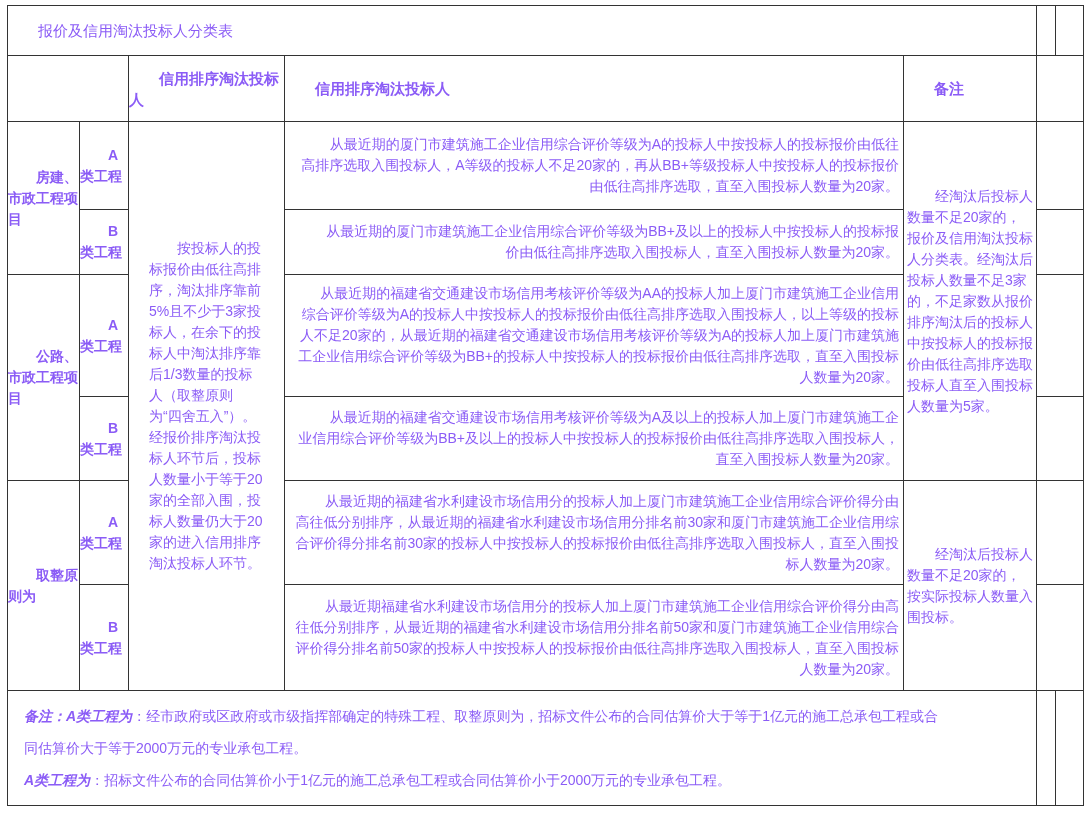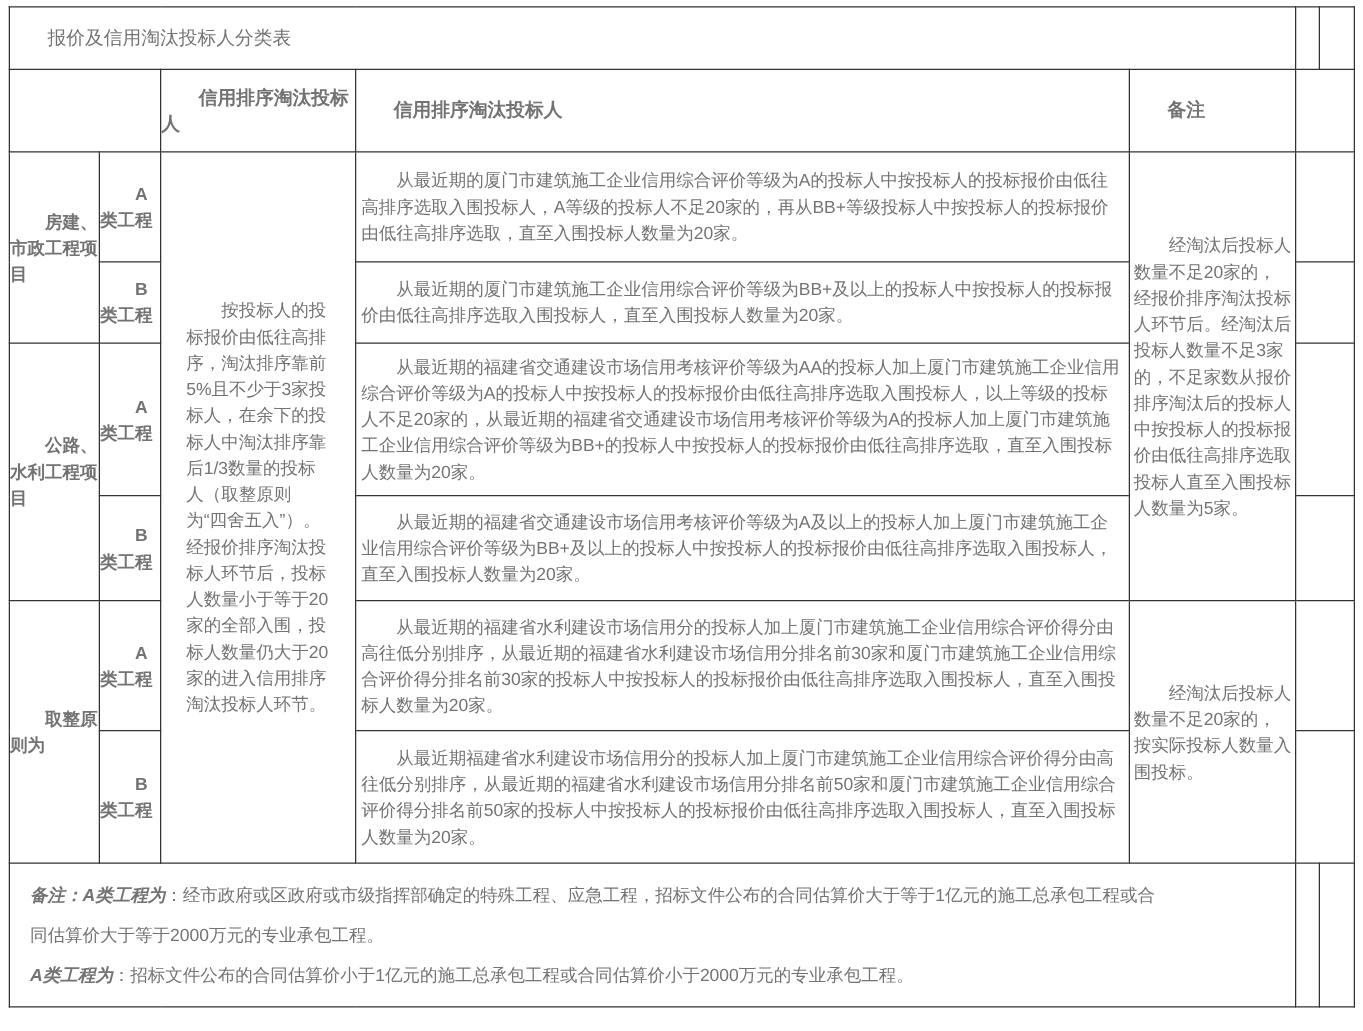--- a/index.html
+++ b/index.html
@@ -6,29 +6,29 @@
   body{
     width:1090px;height:825px;background:#ffffff;position:relative;overflow:hidden;
     font-family:"Liberation Sans","DejaVu Sans",sans-serif;color:#454545;
   }
   table.doc{
     position:absolute;left:7px;top:5px;width:1076px;
     border-collapse:collapse;table-layout:fixed;
   }
   td{
     border:1px solid #333333;vertical-align:middle;padding:0;
-    font-size:14px;line-height:21px;color:#737373;
+    font-size:14px;line-height:21px;color:#8b5cf6;
     overflow:hidden;word-break:normal;margin-left:18px;
   }
   p{margin:0;text-indent:2em;}
   .title-cell{font-size:15px;}
   .head-cell{font-weight:bold;font-size:15px;line-height:21px;}
   .cat-cell{font-weight:bold;}
   .cls-cell{font-weight:bold;}
-  .body-cell{padding:2px 4px;}
+  .body-cell{padding:2px 4px;text-align:right;}
   .rule-cell{padding:2px 20px;}
   .remark-cell{padding:2px 3px;}
   .footer-cell{padding:4px 10px 4px 16px;line-height:32px;}
   .footer-line b{font-weight:bold;font-style:italic;}
 </style>
 </head>
 <body>
 
 <table class="doc">
   <colgroup>
@@ -71,38 +71,38 @@
     <td class="cls-cell">
       <p>A类工程</p>
     </td>
     <td rowspan="6" class="rule-cell">
       <p>按投标人的投标报价由低往高排序，淘汰排序靠前5%且不少于3家投标人，在余下的投标人中淘汰排序靠后1/3数量的投标人（取整原则为“四舍五入”）。经报价排序淘汰投标人环节后，投标人数量小于等于20家的全部入围，投标人数量仍大于20家的进入信用排序淘汰投标人环节。</p>
     </td>
     <td class="body-cell">
       <p>从最近期的厦门市建筑施工企业信用综合评价等级为A的投标人中按投标人的投标报价由低往高排序选取入围投标人，A等级的投标人不足20家的，再从BB+等级投标人中按投标人的投标报价由低往高排序选取，直至入围投标人数量为20家。</p>
     </td>
     <td rowspan="4" class="remark-cell">
-      <p>经淘汰后投标人数量不足20家的，经报价排序淘汰投标人环节后。经淘汰后投标人数量不足3家的，不足家数从报价排序淘汰后的投标人中按投标人的投标报价由低往高排序选取投标人直至入围投标人数量为5家。</p>
+      <p>经淘汰后投标人数量不足20家的，报价及信用淘汰投标人分类表。经淘汰后投标人数量不足3家的，不足家数从报价排序淘汰后的投标人中按投标人的投标报价由低往高排序选取投标人直至入围投标人数量为5家。</p>
     </td>
     <td colspan="2"></td>
   </tr>
 
   <tr style="height:65px">
     <td class="cls-cell">
       <p>B类工程</p>
     </td>
     <td class="body-cell">
       <p>从最近期的厦门市建筑施工企业信用综合评价等级为BB+及以上的投标人中按投标人的投标报价由低往高排序选取入围投标人，直至入围投标人数量为20家。</p>
     </td>
     <td colspan="2"></td>
   </tr>
 
   <tr style="height:122px">
     <td rowspan="2" class="cat-cell">
-      <p>公路、水利工程项目</p>
+      <p>公路、市政工程项目</p>
     </td>
     <td class="cls-cell">
       <p>A类工程</p>
     </td>
     <td class="body-cell">
       <p>从最近期的福建省交通建设市场信用考核评价等级为AA的投标人加上厦门市建筑施工企业信用综合评价等级为A的投标人中按投标人的投标报价由低往高排序选取入围投标人，以上等级的投标人不足20家的，从最近期的福建省交通建设市场信用考核评价等级为A的投标人加上厦门市建筑施工企业信用综合评价等级为BB+的投标人中按投标人的投标报价由低往高排序选取，直至入围投标人数量为20家。</p>
     </td>
     <td colspan="2"></td>
   </tr>
 
@@ -137,21 +137,21 @@
       <p>B类工程</p>
     </td>
     <td class="body-cell">
       <p>从最近期福建省水利建设市场信用分的投标人加上厦门市建筑施工企业信用综合评价得分由高往低分别排序，从最近期的福建省水利建设市场信用分排名前50家和厦门市建筑施工企业信用综合评价得分排名前50家的投标人中按投标人的投标报价由低往高排序选取入围投标人，直至入围投标人数量为20家。</p>
     </td>
     <td colspan="2"></td>
   </tr>
 
   <tr style="height:115px">
     <td colspan="5" class="footer-cell">
-      <div class="footer-line"><b>备注：A类工程为</b><span>：经市政府或区政府或市级指挥部确定的特殊工程、应急工程，招标文件公布的合同估算价大于等于1亿元的施工总承包工程或合</span></div>
+      <div class="footer-line"><b>备注：A类工程为</b><span>：经市政府或区政府或市级指挥部确定的特殊工程、取整原则为，招标文件公布的合同估算价大于等于1亿元的施工总承包工程或合</span></div>
       <div class="footer-line"><span>同估算价大于等于2000万元的专业承包工程。</span></div>
       <div class="footer-line"><b>A类工程为</b><span>：招标文件公布的合同估算价小于1亿元的施工总承包工程或合同估算价小于2000万元的专业承包工程。</span></div>
     </td>
     <td></td>
     <td></td>
   </tr>
 </tbody>
   </table>
 
 </body></html>

